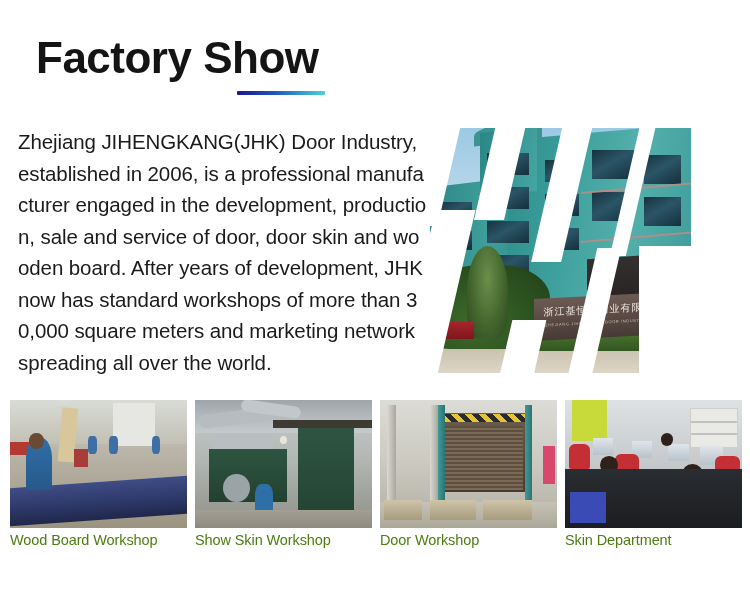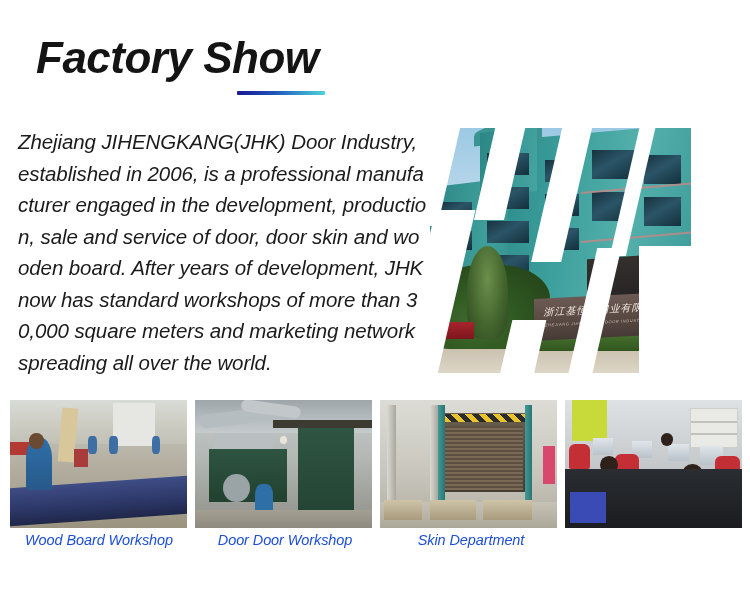--- a/index.html
+++ b/index.html
@@ -4,21 +4,21 @@
 <style>
   html,body{margin:0;padding:0;}
   body{
     width:750px;height:613px;
     background:#ffffff;
     font-family:"Liberation Sans", sans-serif;
     position:relative;
     overflow:hidden;
     -webkit-font-smoothing:antialiased;
   }
-  .page{position:relative;width:750px;height:538px;font-style:italic;}
+  .page{position:relative;width:750px;height:538px;}
 
   
   .title{
     position:absolute;left:36px;top:32px;
     font-size:44px;line-height:52px;
     font-weight:bold;color:#141414;
     letter-spacing:-0.5px;
   }
   .title-rule{
     position:absolute;left:237px;top:91px;
@@ -147,22 +147,22 @@
   .thumb{
     width:178px;height:128px;
     overflow:hidden;position:relative;
     background:#cfcfcf;
   }
   .captions{
     position:absolute;left:10px;top:532px;width:732px;height:22px;
     display:flex;gap:8px;
   }
   .caption{
-    width:178px;text-align:center;
-    font-size:14.5px;color:#1d4ed8;
+    width:178px;text-align:left;
+    font-size:14.5px;color:#4d7c0f;
     letter-spacing:-0.1px;white-space:nowrap;
   }
 
   
   .t1-bg{position:absolute;inset:0;background:linear-gradient(180deg,#cfd2cf 0%,#b9b5a8 40%,#9a937f 100%);}
   .t1-wall{position:absolute;left:0;top:0;width:100%;height:34%;background:linear-gradient(180deg,#d9dbd6 0%,#c2c0b4 100%);}
   .t1-door{position:absolute;left:58%;top:2%;width:24%;height:34%;background:#e6e7e2;}
   .t1-bench{position:absolute;left:0;bottom:6%;width:100%;height:30%;
     background:linear-gradient(180deg,#3f4d86 0%,#2c3767 60%,#20274a 100%);
     transform:skewY(-4deg);}
@@ -362,18 +362,19 @@
       <div class="t4-head" style="left:66%;top:50%;width:12%;height:16%;"></div>
       <div class="t4-person" style="left:14%;top:56%;width:20%;height:34%;"></div>
       <div class="t4-person" style="left:62%;top:62%;width:22%;height:32%;"></div>
       <div class="t4-desk"></div>
       <div class="t4-crate"></div>
     </div>
   </div>
 
   <div class="captions">
     <div class="caption">Wood Board Workshop</div>
-    <div class="caption">Door Door Workshop</div>
+    <div class="caption">Show Skin Workshop</div>
+    <div class="caption">Door Workshop</div>
     <div class="caption">Skin Department</div>
   </div>
 
 
 </div>
 
 </body></html>

